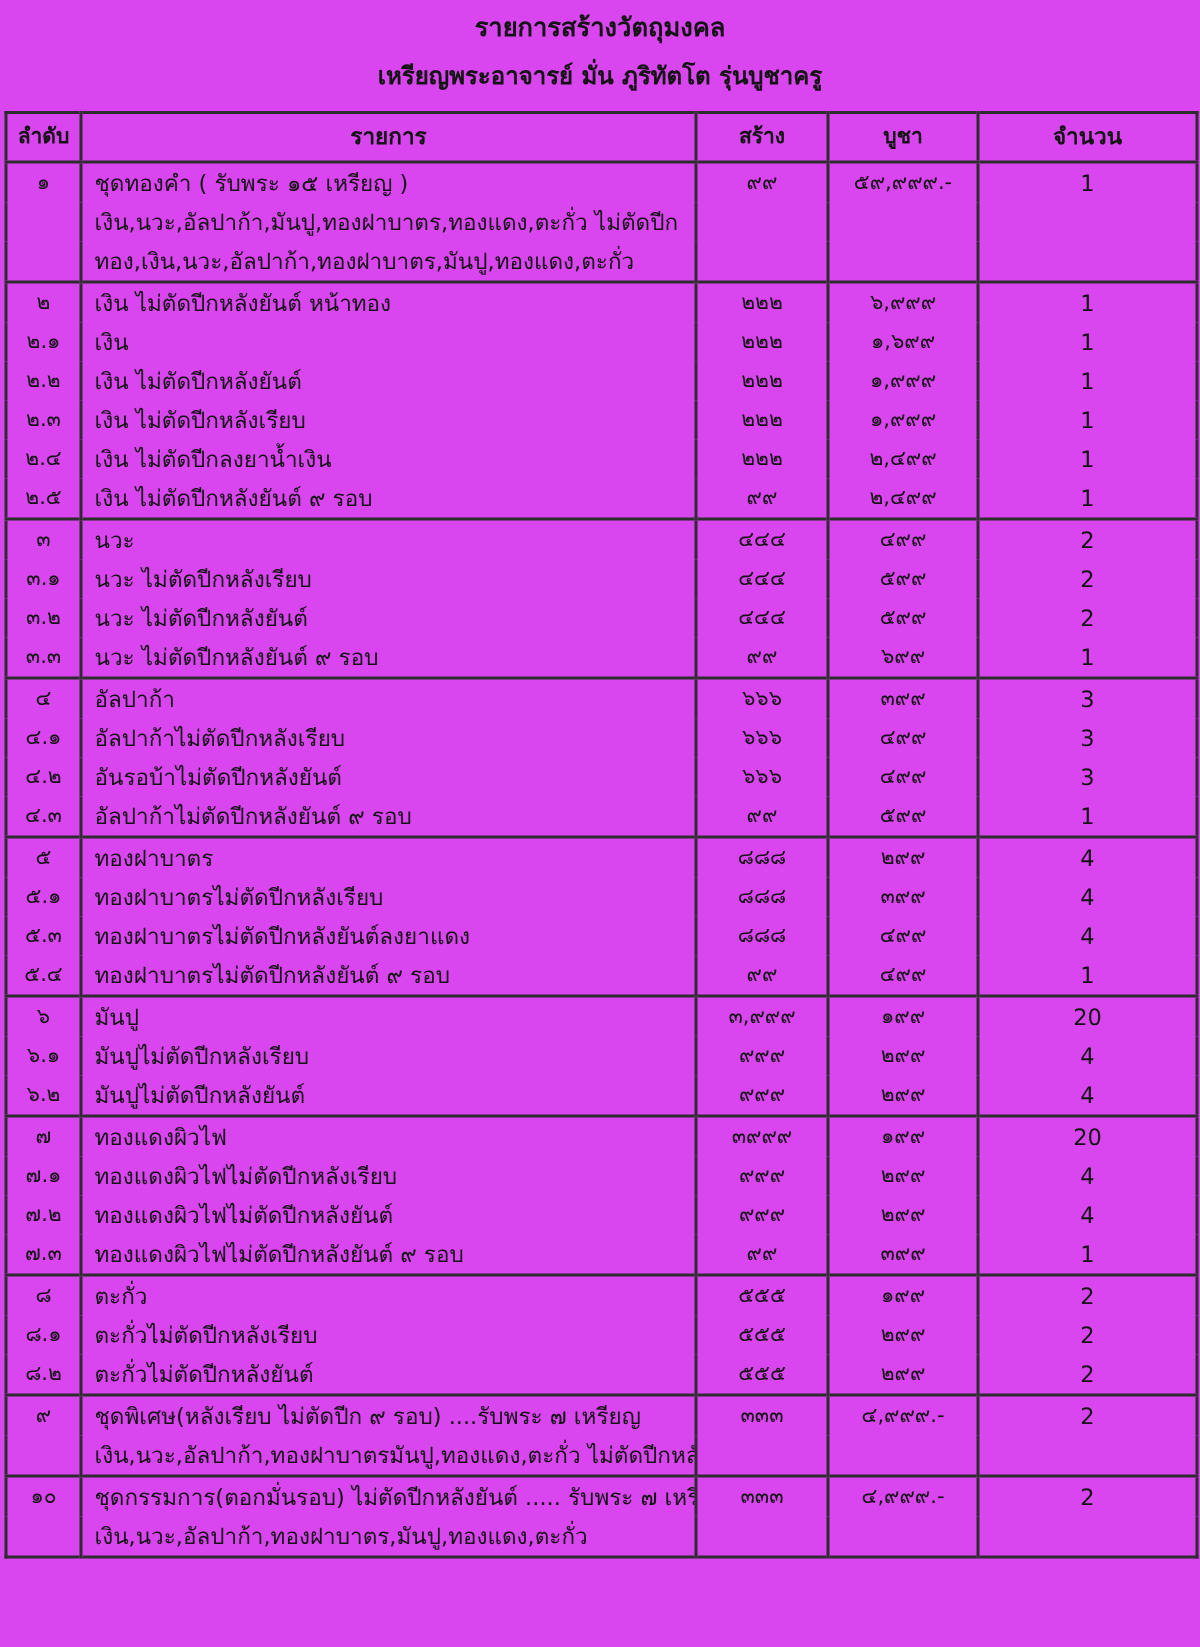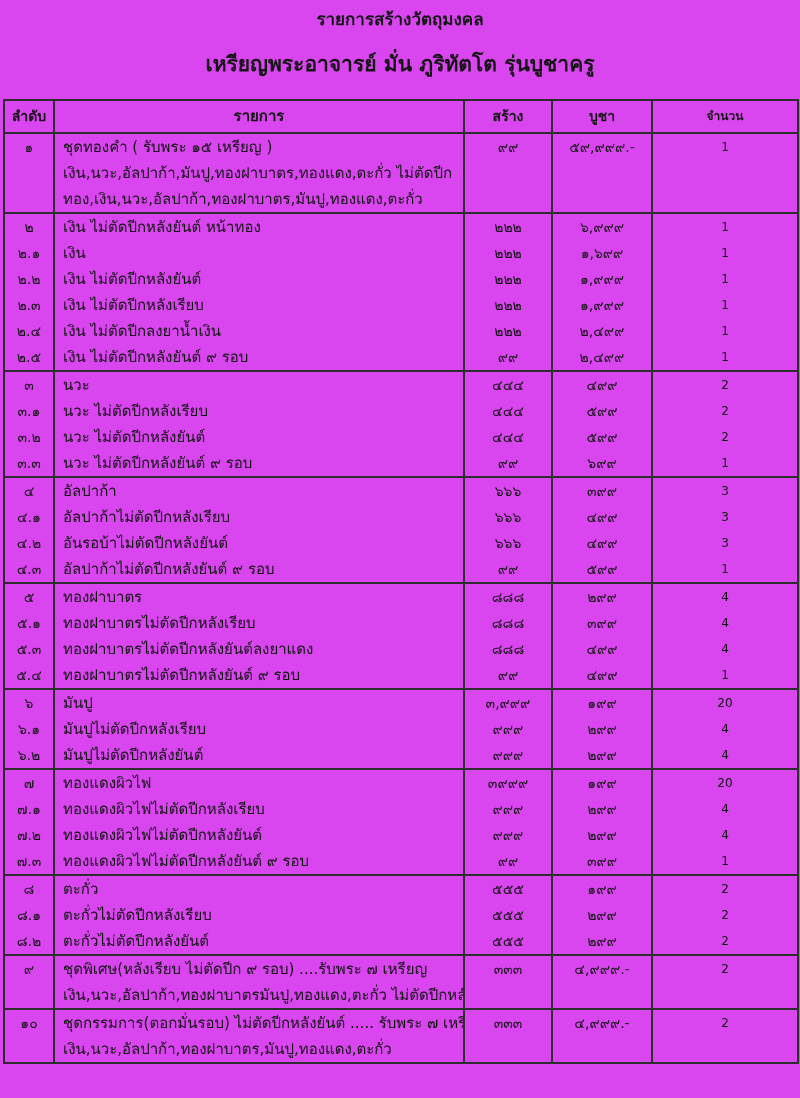--- a/index.html
+++ b/index.html
@@ -3,38 +3,38 @@
 <meta charset="utf-8">
 <style>
   html,body{margin:0;padding:0;background:#ffffff;}
   .page{
     width:800px;height:1098px;box-sizing:border-box;
     background:#d946ef;color:#141414;position:relative;
     font-family:"DejaVu Sans","Liberation Sans",sans-serif;
     padding-top:6px;overflow:hidden;
   }
   .title{text-align:center;font-size:17px;font-weight:700;line-height:26px;}
-  .subtitle{text-align:center;font-size:21px;font-weight:700;line-height:30px;margin-top:17px;}
+  .subtitle{text-align:center;font-size:16px;font-weight:700;line-height:30px;margin-top:4px;}
   table.mongkol{
     border-collapse:collapse;table-layout:fixed;
-    width:794px;margin:20px 0 0 3px;
+    width:794px;margin:8px 0 0 3px;
     border:2px solid #2d2d2d;
   }
   th,td{border-left:2px solid #2d2d2d;padding:0;vertical-align:middle;}
   th:first-child,td:first-child{border-left:none;}
   thead th{border-bottom:2px solid #2d2d2d;font-weight:700;}
   tbody.group{border-top:2px solid #2d2d2d;}
   th .cell{height:31px;line-height:31px;font-size:15px;}
   td .cell{height:26px;line-height:26px;white-space:nowrap;overflow:hidden;}
   .c-no,.c-made,.c-price,.c-qty{text-align:center;}
   .c-item{text-align:left;}
   .c-item .cell{padding:0 8px;font-size:15px;}
   .c-no .cell{font-size:14px;}
   .c-made .cell,.c-price .cell{font-size:14px;}
-  .c-qty .cell{font-size:12px;}
+  .c-qty .cell{font-size:15px;}
 </style>
 </head>
 <body>
 
 <div class="page">
   <div class="title">รายการสร้างวัตถุมงคล</div>
   <div class="subtitle">เหรียญพระอาจารย์ มั่น ภูริทัตโต รุ่นบูชาครู</div>
 
   <table class="mongkol">
     <colgroup>

